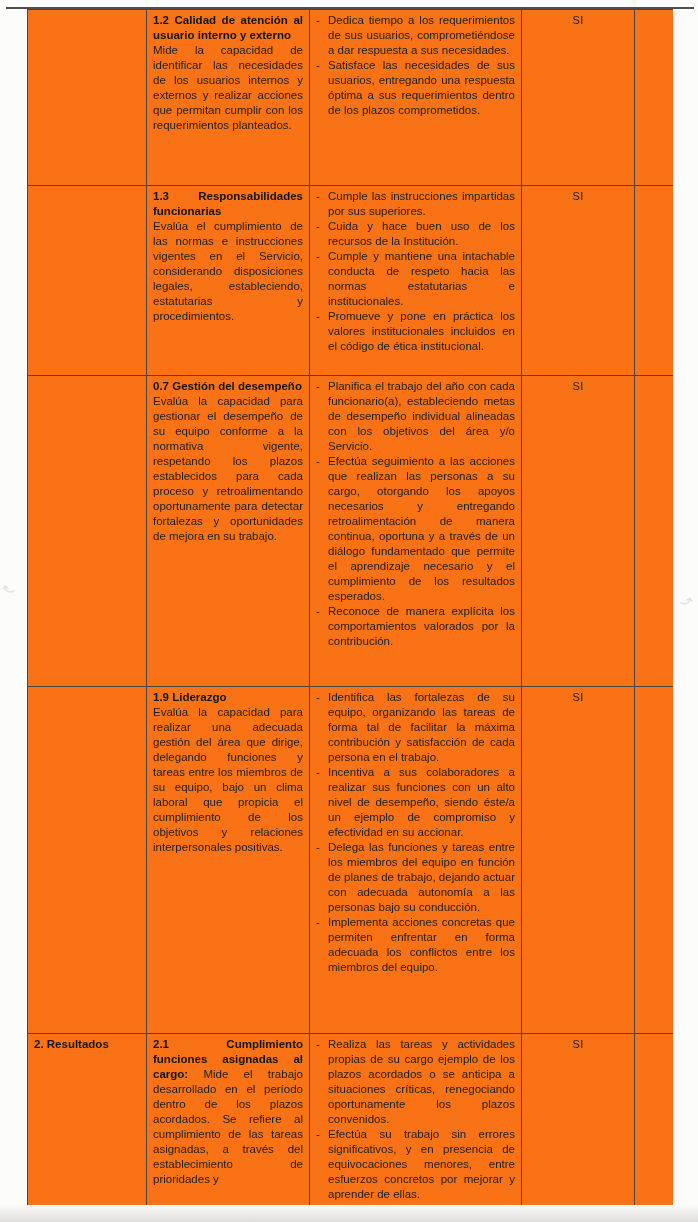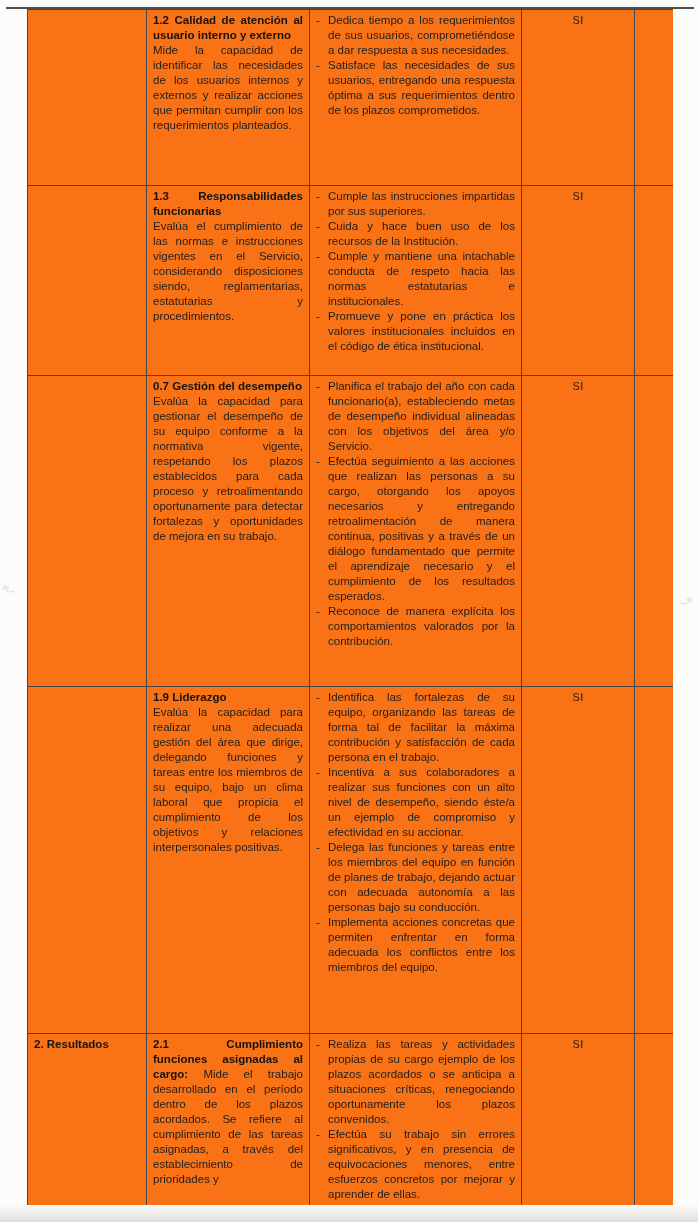--- a/index.html
+++ b/index.html
@@ -85,41 +85,41 @@
           <div class="beh">Satisface las necesidades de sus usuarios, entregando una respuesta óptima a sus requerimientos dentro de los plazos comprometidos.</div>
         </td>
         <td class="c-v1"><span class="verdict">SI</span></td>
         <td class="c-v2"></td>
       </tr>
 
       <tr style="height:190px;">
         <td class="c-cat"></td>
         <td class="c-crit">
           <span class="crit-title block">1.3 Responsabilidades funcionarias</span>
-          <span>Evalúa el cumplimiento de las normas e instrucciones vigentes en el Servicio, considerando disposiciones siendo, reglamentarias, estatutarias y procedimientos.</span>
+          <span>Evalúa el cumplimiento de las normas e instrucciones vigentes en el Servicio, considerando disposiciones legales, estableciendo, estatutarias y procedimientos.</span>
         </td>
         <td class="c-beh">
           <div class="beh">Cumple las instrucciones impartidas por sus superiores.</div>
           <div class="beh">Cuida y hace buen uso de los recursos de la Institución.</div>
           <div class="beh">Cumple y mantiene una intachable conducta de respeto hacia las normas estatutarias e institucionales.</div>
           <div class="beh">Promueve y pone en práctica los valores institucionales incluidos en el código de ética institucional.</div>
         </td>
         <td class="c-v1"><span class="verdict">SI</span></td>
         <td class="c-v2"></td>
       </tr>
 
       <tr style="height:311px;">
         <td class="c-cat"></td>
         <td class="c-crit">
           <span class="crit-title block">0.7 Gestión del desempeño</span>
           <span>Evalúa la capacidad para gestionar el desempeño de su equipo conforme a la normativa vigente, respetando los plazos establecidos para cada proceso y retroalimentando oportunamente para detectar fortalezas y oportunidades de mejora en su trabajo.</span>
         </td>
         <td class="c-beh">
           <div class="beh">Planifica el trabajo del año con cada funcionario(a), estableciendo metas de desempeño individual alineadas con los objetivos del área y/o Servicio.</div>
-          <div class="beh">Efectúa seguimiento a las acciones que realizan las personas a su cargo, otorgando los apoyos necesarios y entregando retroalimentación de manera continua, positivas y a través de un diálogo fundamentado que permite el aprendizaje necesario y el cumplimiento de los resultados esperados.</div>
+          <div class="beh">Efectúa seguimiento a las acciones que realizan las personas a su cargo, otorgando los apoyos necesarios y entregando retroalimentación de manera continua, oportuna y a través de un diálogo fundamentado que permite el aprendizaje necesario y el cumplimiento de los resultados esperados.</div>
           <div class="beh">Reconoce de manera explícita los comportamientos valorados por la contribución.</div>
         </td>
         <td class="c-v1"><span class="verdict">SI</span></td>
         <td class="c-v2"></td>
       </tr>
 
       <tr style="height:347px;">
         <td class="c-cat"></td>
         <td class="c-crit">
           <span class="crit-title block">1.9 Liderazgo</span>

